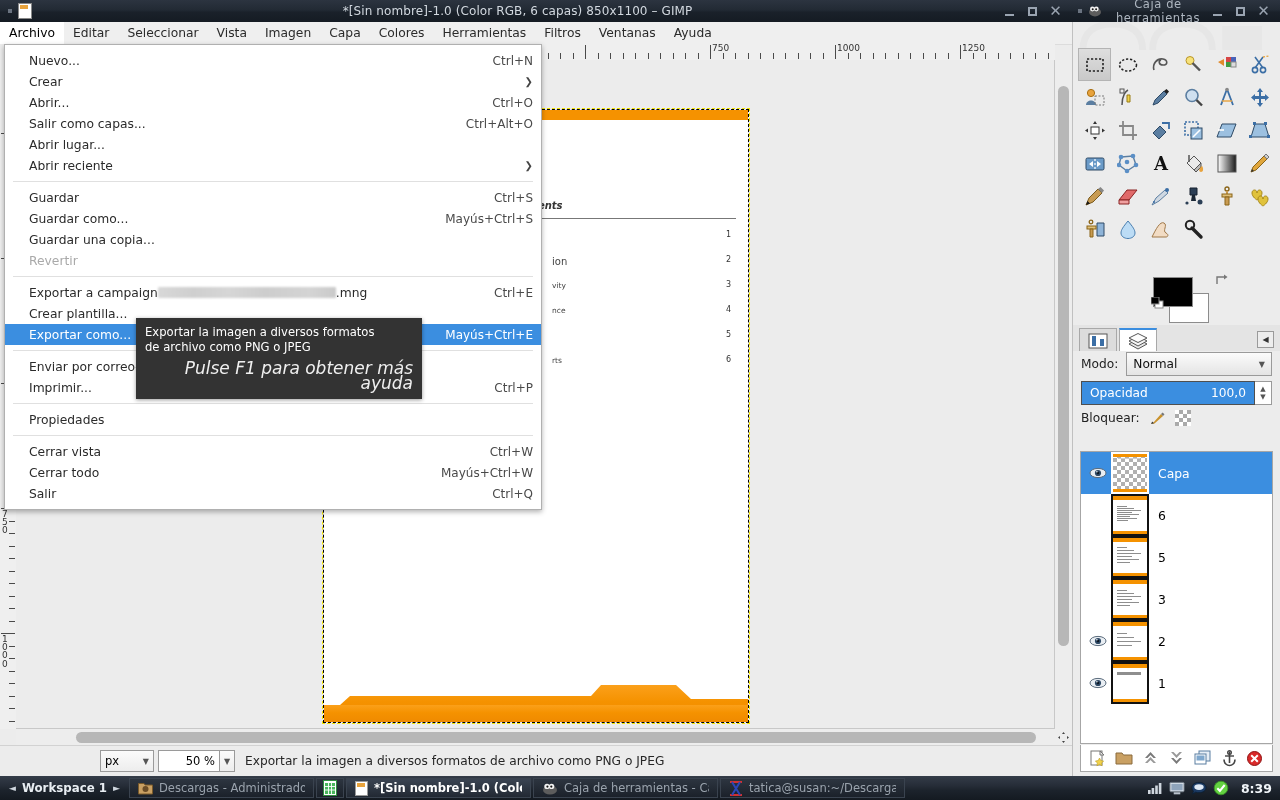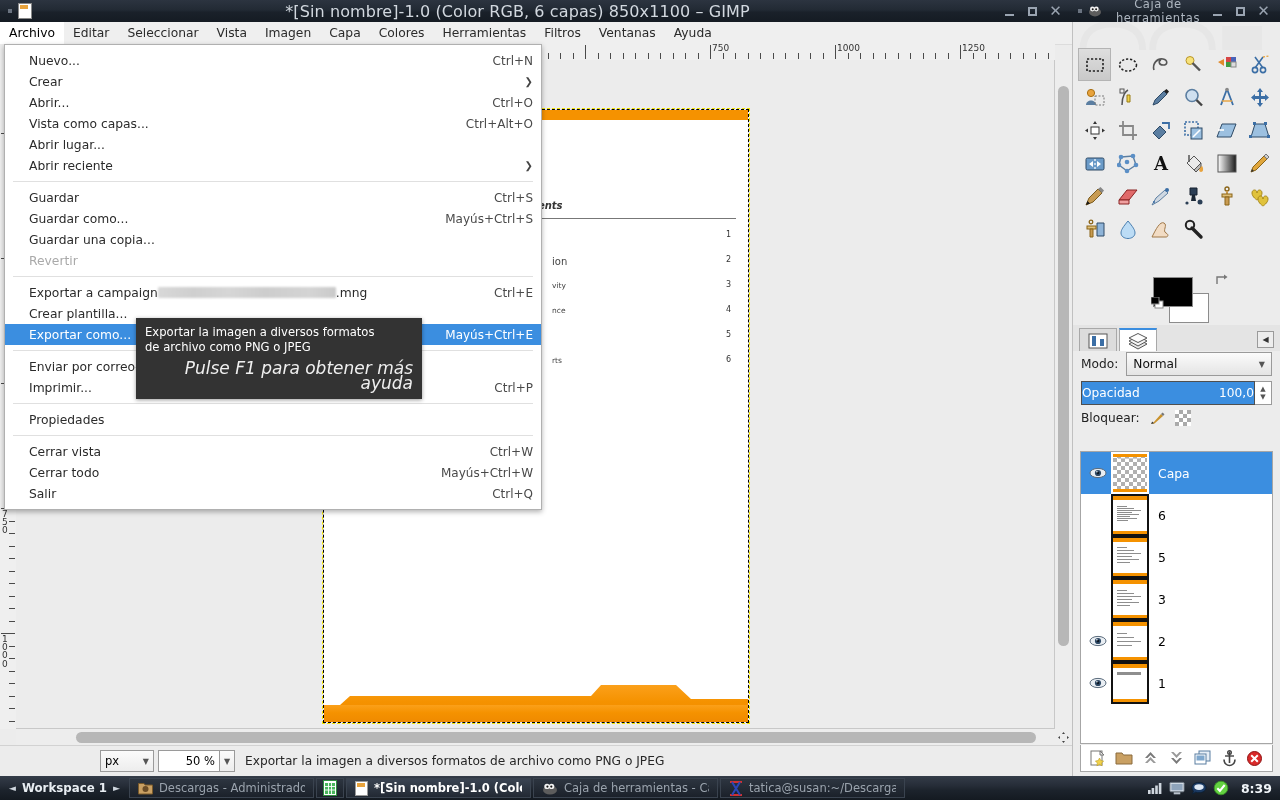--- a/index.html
+++ b/index.html
@@ -15,21 +15,21 @@
 
   
   .titlebar{
     position:absolute;left:0;top:0;height:22px;width:100%;
     background:linear-gradient(to bottom,#2c3440 0%,#222a34 45%,#1a212a 55%,#151b23 100%);
     color:#cdd3da;display:flex;align-items:center;
   }
   .tb-dot{width:4px;height:4px;background:#6a7380;margin-left:8px;margin-right:6px;}
   .tb-appicon{width:12px;height:14px;background:#fff;border:1px solid #888;position:relative;}
   .tb-appicon:after{content:"";position:absolute;left:1px;top:1px;width:8px;height:4px;background:#e8a33d;}
-  .tb-title{flex:1;text-align:center;font-size:16px;color:#d2d8df;letter-spacing:.1px;}
+  .tb-title{flex:1;text-align:center;font-size:12px;color:#d2d8df;letter-spacing:.1px;}
   .tb-buttons{display:flex;align-items:center;gap:10px;padding-right:10px;color:#8e98a5;font-size:11px;}
   .tb-btn{width:13px;height:13px;display:flex;align-items:center;justify-content:center;cursor:default;}
   .tb-min{border-bottom:2px solid #9aa4b1;width:9px;height:7px;}
   .tb-max{border:2px solid #9aa4b1;width:9px;height:9px;box-sizing:border-box;}
   .tb-close{font-size:15px;line-height:12px;color:#9aa4b1;font-family:"DejaVu Sans",sans-serif;}
 
   
   .menubar{position:absolute;left:0;top:22px;height:22px;width:100%;
     background:#efefef;border-bottom:1px solid #dcdcdc;display:flex;align-items:center;font-size:12.3px;color:#2b2b2b;}
   .menubar .mi{padding:3px 9px;line-height:16px;}
@@ -113,21 +113,21 @@
   .dock-arrow{position:absolute;right:6px;top:6px;width:15px;height:15px;border:1px solid #9a9a9a;background:#ededed;display:flex;align-items:center;justify-content:center;font-size:8px;color:#333;}
 
   
   .layers{position:absolute;left:0;top:329px;right:0;bottom:0;background:#ececec;}
   .row-mode{display:flex;align-items:center;height:26px;padding:0 8px;gap:8px;}
   .row-mode .lab{font-size:12.2px;color:#222;}
   .combo{flex:1;height:22px;border:1px solid #9a9a9a;background:linear-gradient(#fbfbfb,#e4e4e4);
       display:flex;align-items:center;padding:0 6px;justify-content:space-between;font-size:12.2px;color:#111;}
   .row-opacity{display:flex;align-items:center;height:27px;margin:2px 8px 0 8px;}
   .opac-bar{flex:1;height:22px;border:1px solid #4f4f4f;background:#3b8ee0;display:flex;align-items:center;
-     justify-content:space-between;padding:0 0;color:#fff;font-size:12.2px;}
+     justify-content:space-between;padding:0 8px;color:#fff;font-size:12.2px;}
   .spin{width:16px;height:22px;border:1px solid #9a9a9a;border-left:0;background:#fff;display:flex;flex-direction:column;
      align-items:center;justify-content:center;color:#555;font-size:7px;line-height:8px;}
   .row-lock{display:flex;align-items:center;height:24px;padding:0 8px;gap:9px;font-size:12.2px;color:#222;}
   .checker{width:16px;height:16px;background-image:
     linear-gradient(45deg,#aaa 25%,transparent 25%,transparent 75%,#aaa 75%),
     linear-gradient(45deg,#aaa 25%,#fff 25%,#fff 75%,#aaa 75%);
     background-size:8px 8px;background-position:0 0,4px 4px;}
   .layerlist{position:absolute;left:7px;right:7px;top:100px;bottom:32px;background:#fff;border:1px solid #a6a6a6;overflow:hidden;}
   .lrow{display:flex;align-items:center;height:42px;padding-left:4px;}
   .lrow.sel{background:#3b8ee0;color:#fff;}
@@ -383,21 +383,21 @@
       </div>
       <div class="menu-row">
         <span class="lbl">Crear</span>
         <span class="submark">❯</span>
       </div>
       <div class="menu-row">
         <span class="lbl">Abrir...</span>
         <span class="accel">Ctrl+O</span>
       </div>
       <div class="menu-row">
-        <span class="lbl">Vista como capas...</span>
+        <span class="lbl">Salir como capas...</span>
         <span class="accel">Ctrl+Alt+O</span>
       </div>
       <div class="menu-row">
         <span class="lbl">Abrir lugar...</span>
       </div>
       <div class="menu-row">
         <span class="lbl">Abrir reciente</span>
         <span class="submark">❯</span>
       </div>
       <div class="menu-sep"></div>

